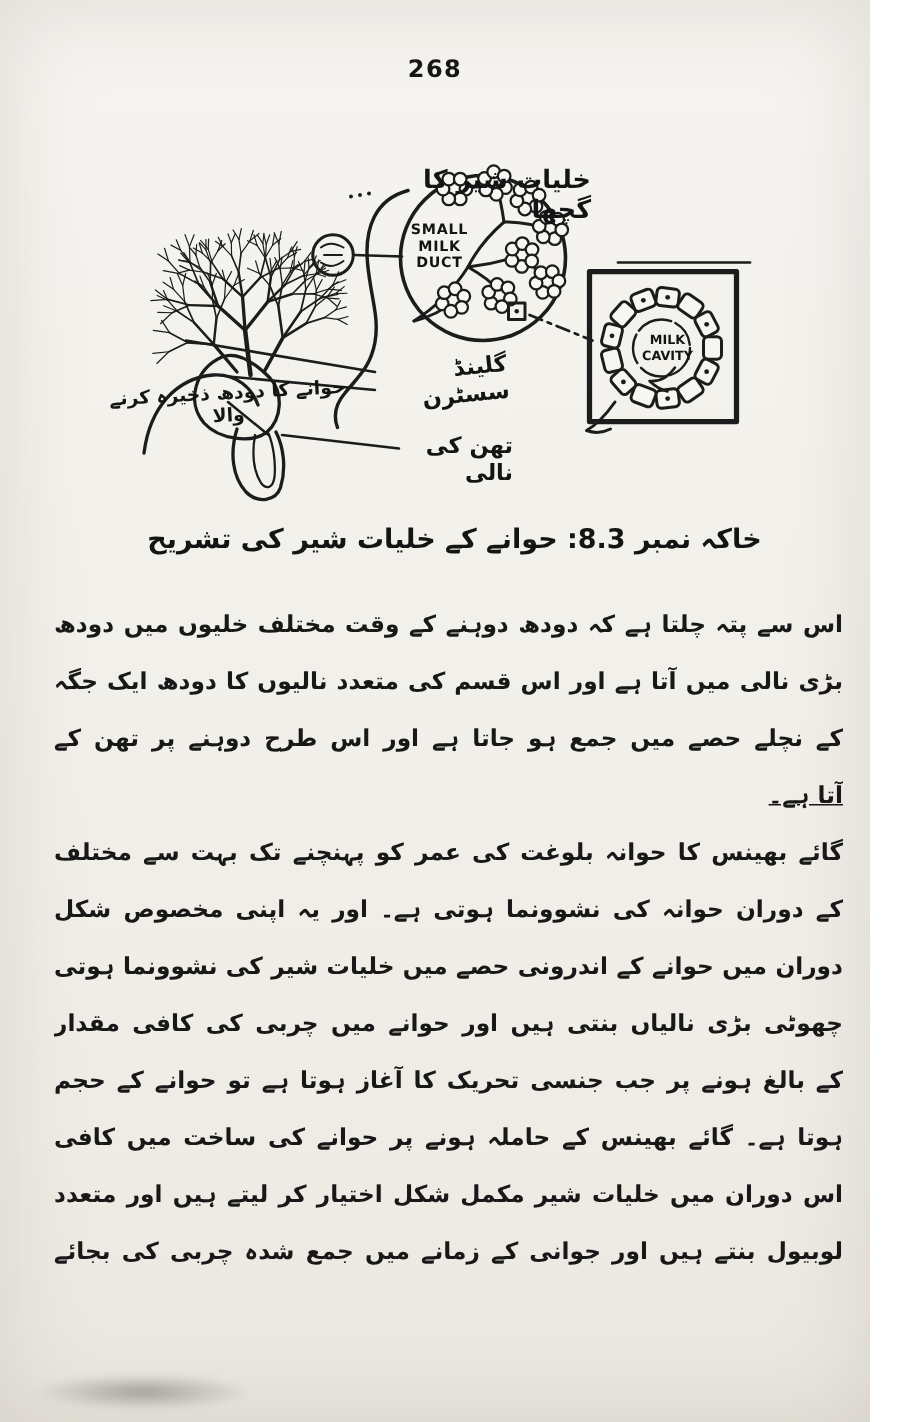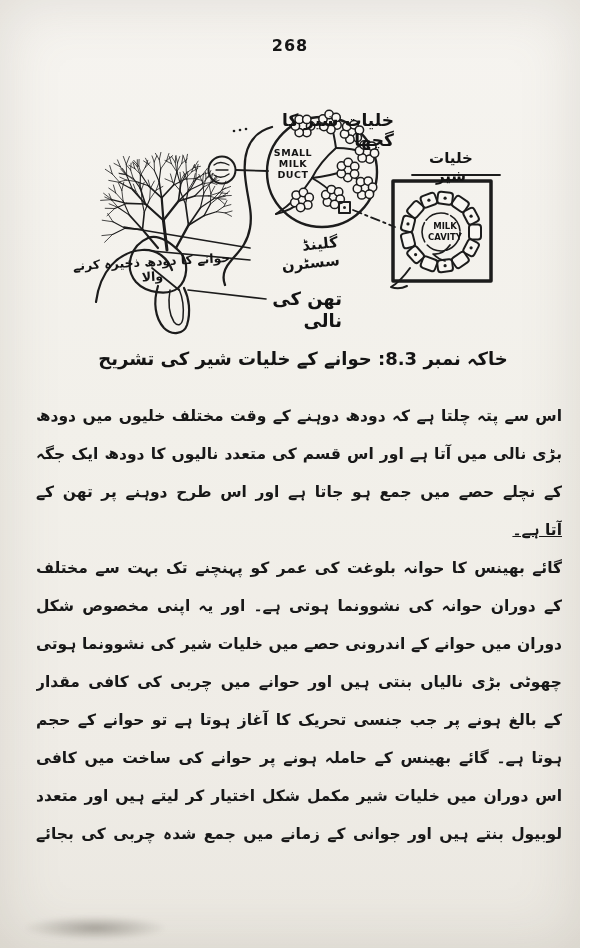--- a/index.html
+++ b/index.html
@@ -14,21 +14,21 @@
   svg .fdot{fill:#1c1c1c;stroke:none;}
   svg .alv{stroke-width:1.5;fill:#f8f6f2;}
   svg .cell{stroke-width:2;fill:#f8f6f2;}
   svg .celldot{fill:#1c1c1c;stroke:none;}
   svg text{fill:#141414;stroke:none;font-family:"DejaVu Sans",sans-serif;font-weight:700;}
   .ulabel{position:absolute;direction:rtl;font-weight:700;color:#141414;line-height:1.2;
     font-family:"DejaVu Sans","Liberation Sans",sans-serif;}
   .lbl-cluster{top:76px;left:262px;width:132px;font-size:17px;text-align:right;margin-top:34px;}
   .lbl-cells{top:149px;left:412px;width:78px;font-size:15px;text-align:center;}
   .lbl-cistern{top:238px;left:243px;width:96px;font-size:15px;transform:rotate(-6deg);}
-  .lbl-teat{top:288px;left:262px;width:80px;font-size:18px;}
+  .lbl-teat{top:288px;left:262px;width:80px;font-size:15px;}
   .lbl-store{top:254px;left:68px;width:168px;font-size:12.5px;transform:rotate(-3deg);text-align:center;}
   .caption{position:absolute;top:348px;left:0;right:0;text-align:center;direction:rtl;
     font-size:18px;font-weight:700;color:#141414;margin-left:26px;}
   .bodytext{position:absolute;top:397px;left:36px;width:526px;direction:rtl;}
   .tline{height:38px;line-height:38px;font-size:15.5px;font-weight:700;color:#181818;
     text-align:justify;text-align-last:justify;overflow:hidden;white-space:normal;}
   .tline.endline{text-align-last:right;text-decoration:underline;}
   .smudge{position:absolute;top:916px;left:24px;width:142px;height:24px;
     background:radial-gradient(ellipse at center,rgba(115,110,102,.55) 0%,rgba(115,110,102,0) 72%);
     filter:blur(2px);}
@@ -385,21 +385,20 @@
 
     <g stroke-width="1.7">
       <line x1="250" y1="248" x2="124" y2="227"></line>
       <line x1="250" y1="260" x2="152" y2="251"></line>
       <line x1="266" y1="299" x2="188" y2="290"></line>
       <line x1="152" y1="268" x2="179" y2="290"></line>
     </g>
   </svg>
 
   <div class="ulabel lbl-cluster">خلیات شیر کا گچھا</div>
-  <div class="ulabel lbl-cells">خلیات شیر</div>
   <div class="ulabel lbl-cistern">گلینڈ سسٹرن</div>
   <div class="ulabel lbl-teat">تھن کی نالی</div>
   <div class="ulabel lbl-store">حوانے کا دودھ ذخیرہ کرنے والا</div>
 
   <div class="caption">خاکہ نمبر 8.3: حوانے کے خلیات شیر کی تشریح</div>
 
   <div class="bodytext">
     <div>
       <div class="tline">اس سے پتہ چلتا ہے کہ دودھ دوہنے کے وقت مختلف خلیوں میں دودھ بن کر نالی کے ذریعے</div>
       <div class="tline">بڑی نالی میں آتا ہے اور اس قسم کی متعدد نالیوں کا دودھ ایک جگہ جمع ہو کر آہستہ آہستہ حوانے</div>

